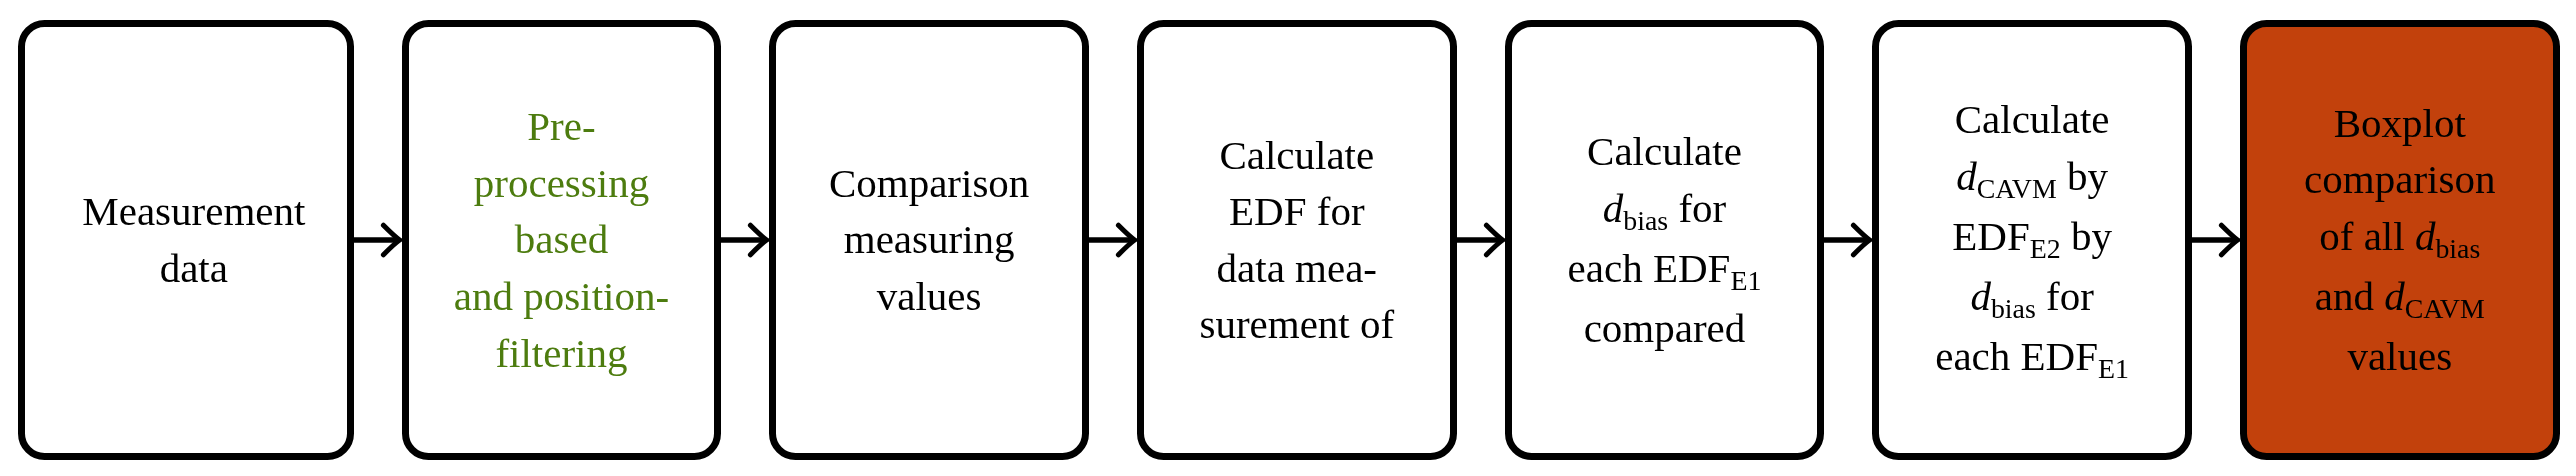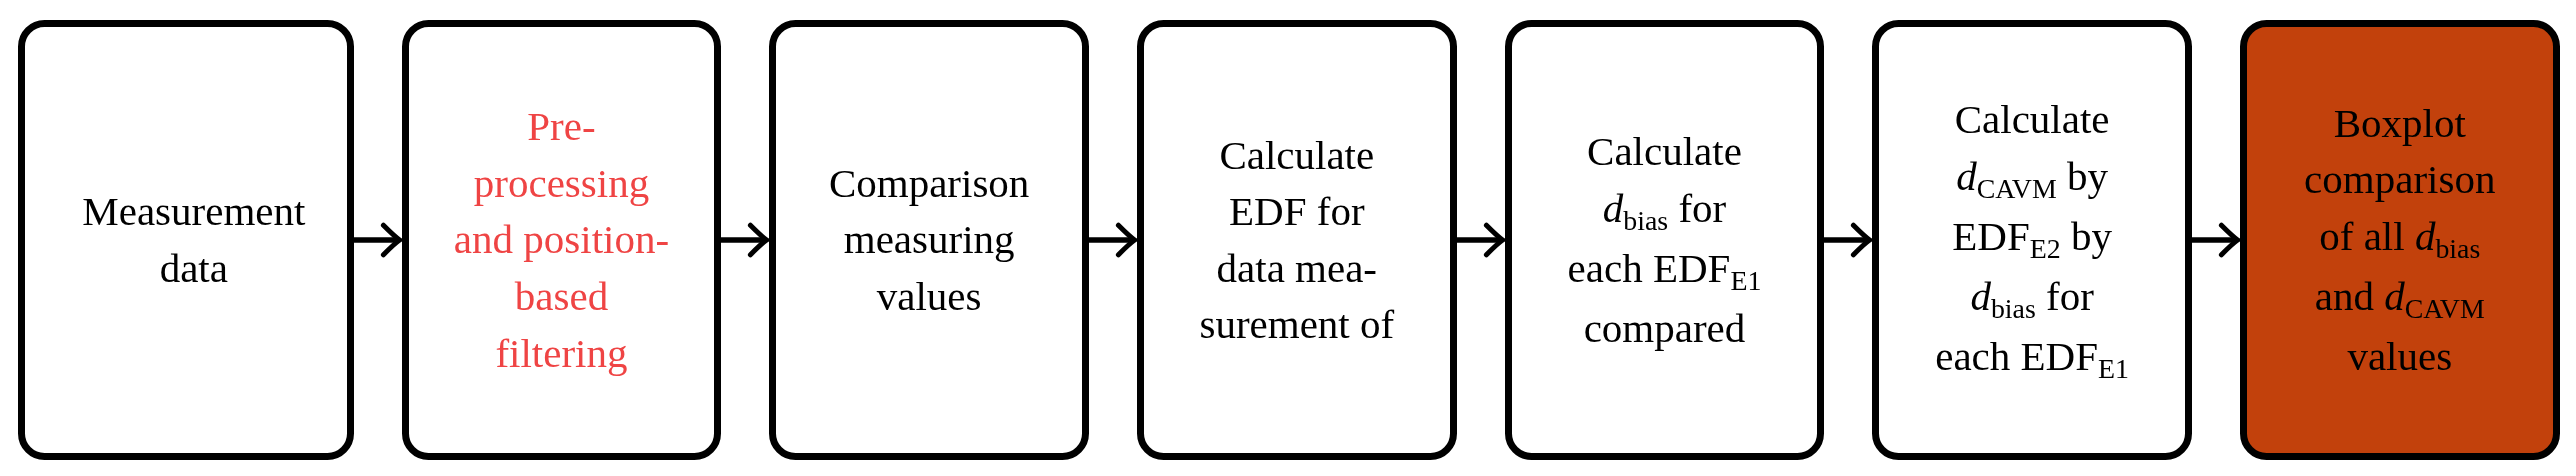--- a/index.html
+++ b/index.html
@@ -60,25 +60,25 @@
         <div class="line"><span>data</span></div>
       </div>
     </div>
     <div class="arrow">
       <svg width="48" height="50" viewBox="0 0 62 64">
         <path d="M0,32 H55" stroke="#000000" stroke-width="7" fill="none"></path>
         <path d="M38,13 C47,22 53,28 59,32 C53,36 47,42 38,51" stroke="#000000" stroke-width="6.5" stroke-linecap="round" fill="none"></path>
       </svg>
     </div>
     <div class="flow-box" style="border-color: rgb(0, 0, 0); background: rgb(255, 255, 255);">
-      <div class="box-label" style="color: #ef4444;">
+      <div class="box-label" style="color: #4d7c0f;">
         <div class="line"><span>Pre-</span></div>
         <div class="line"><span>processing</span></div>
+        <div class="line"><span>based</span></div>
         <div class="line"><span>and position-</span></div>
-        <div class="line"><span>based</span></div>
         <div class="line"><span>filtering</span></div>
       </div>
     </div>
     <div class="arrow">
       <svg width="48" height="50" viewBox="0 0 62 64">
         <path d="M0,32 H55" stroke="#000000" stroke-width="7" fill="none"></path>
         <path d="M38,13 C47,22 53,28 59,32 C53,36 47,42 38,51" stroke="#000000" stroke-width="6.5" stroke-linecap="round" fill="none"></path>
       </svg>
     </div>
     <div class="flow-box" style="border-color: rgb(0, 0, 0); background: rgb(255, 255, 255);">

